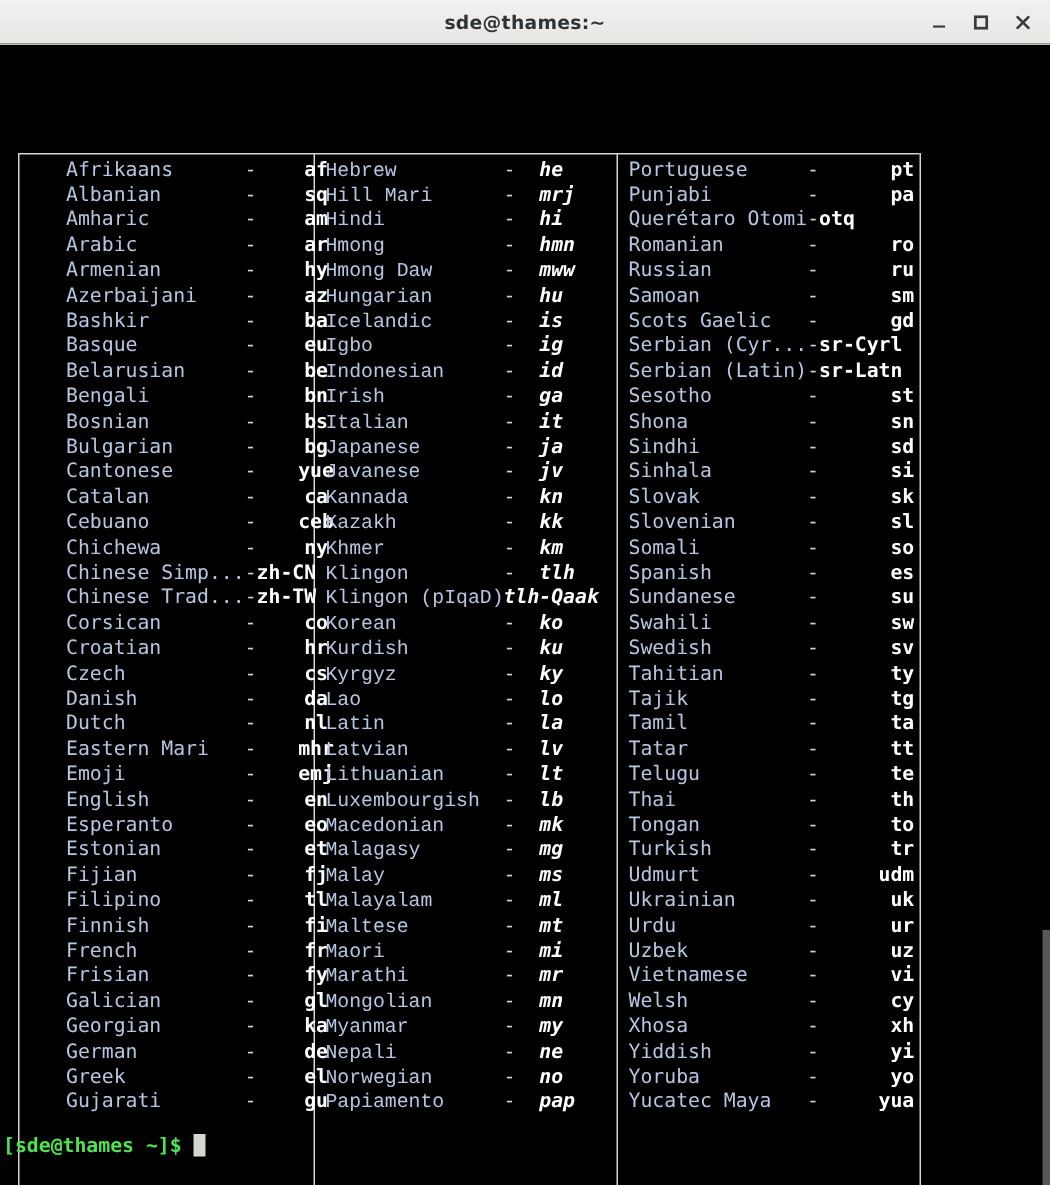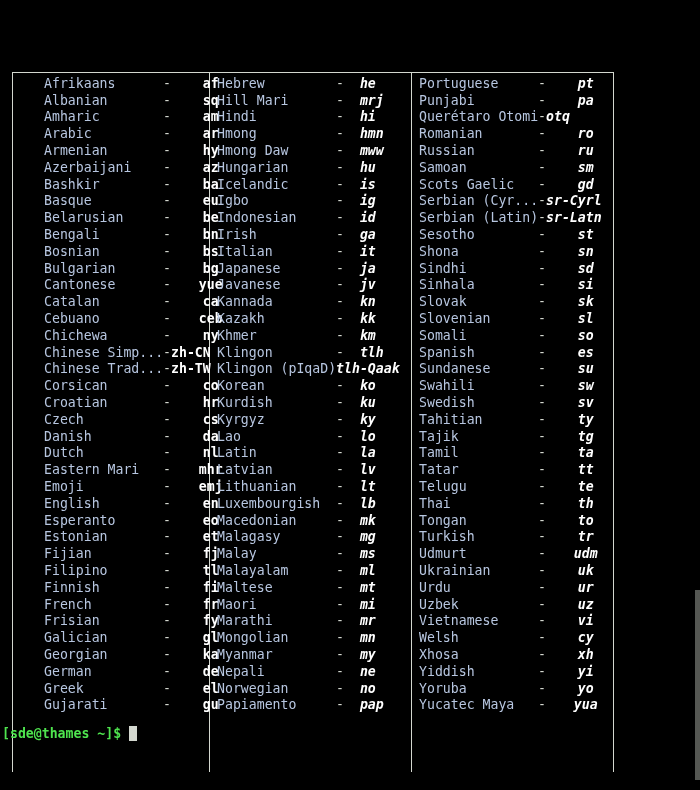--- a/index.html
+++ b/index.html
@@ -126,27 +126,27 @@
   .lname { color: #b7c6e0; }
   .dash  { color: #d3d7cf; }
   .lcode { color: #ffffff; font-weight: bold; }
 
   
   .row > span { display: inline-block; vertical-align: top; }
   .c0 .lname { width: 15ch; margin-left: 24px; }
   .c0 .dash  { width: 3ch; text-align: left; }
   .c0 .lcode { width: 6ch; text-align: center; }
 
-  .c1 .lname { width: 15ch; }
+  .c1 .lname { width: 15ch; font-family: Liberation Mono, monospace; }
   .c1 .dash  { width: 3ch; text-align: left; }
   .c1 .lcode { width: 6ch; text-align: left; font-style: italic; }
 
   .c2 .lname { width: 15ch; }
   .c2 .dash  { width: 3ch; text-align: left; }
-  .c2 .lcode { width: 6ch; text-align: center; font-style: italic; }
+  .c2 .lcode { width: 6ch; text-align: right; }
 
   
   .row.wide .lname { width: auto; }
   .row.wide .dash  { width: auto; }
   .row.wide .lcode { width: auto; }
 
   
   #bottom-prompt {
     position: absolute;
     left: 2px;
@@ -176,20 +176,40 @@
     background: #555753;
     top: 560px;
     height: 190px;
   }
 </style>
 </head>
 <body>
 
 <div id="window">
 
+  <div id="titlebar">
+    <div id="title-text">sde@thames:~</div>
+    <div id="winbtns">
+      <div class="winbtn">
+        <svg width="12" height="12" viewBox="0 0 12 12" aria-hidden="true">
+          <rect x="2" y="8" width="8" height="1.4" fill="currentColor"></rect>
+        </svg>
+      </div>
+      <div class="winbtn">
+        <svg width="12" height="12" viewBox="0 0 12 12" aria-hidden="true">
+          <rect x="2.2" y="2.2" width="7.6" height="7.6" fill="none" stroke="currentColor" stroke-width="1.8"></rect>
+        </svg>
+      </div>
+      <div class="winbtn">
+        <svg width="12" height="12" viewBox="0 0 12 12" aria-hidden="true">
+          <path d="M2.4 2.4 L9.6 9.6 M9.6 2.4 L2.4 9.6" stroke="currentColor" stroke-width="1.8" stroke-linecap="round"></path>
+        </svg>
+      </div>
+    </div>
+  </div>
 
   <div id="term">
 
 
     <div id="table-wrap">
       <div id="frame-top"></div>
       
       <div class="vline" id="vline-0"></div>
       <div class="vline" id="vline-1"></div>
       <div class="vline" id="vline-2"></div>

